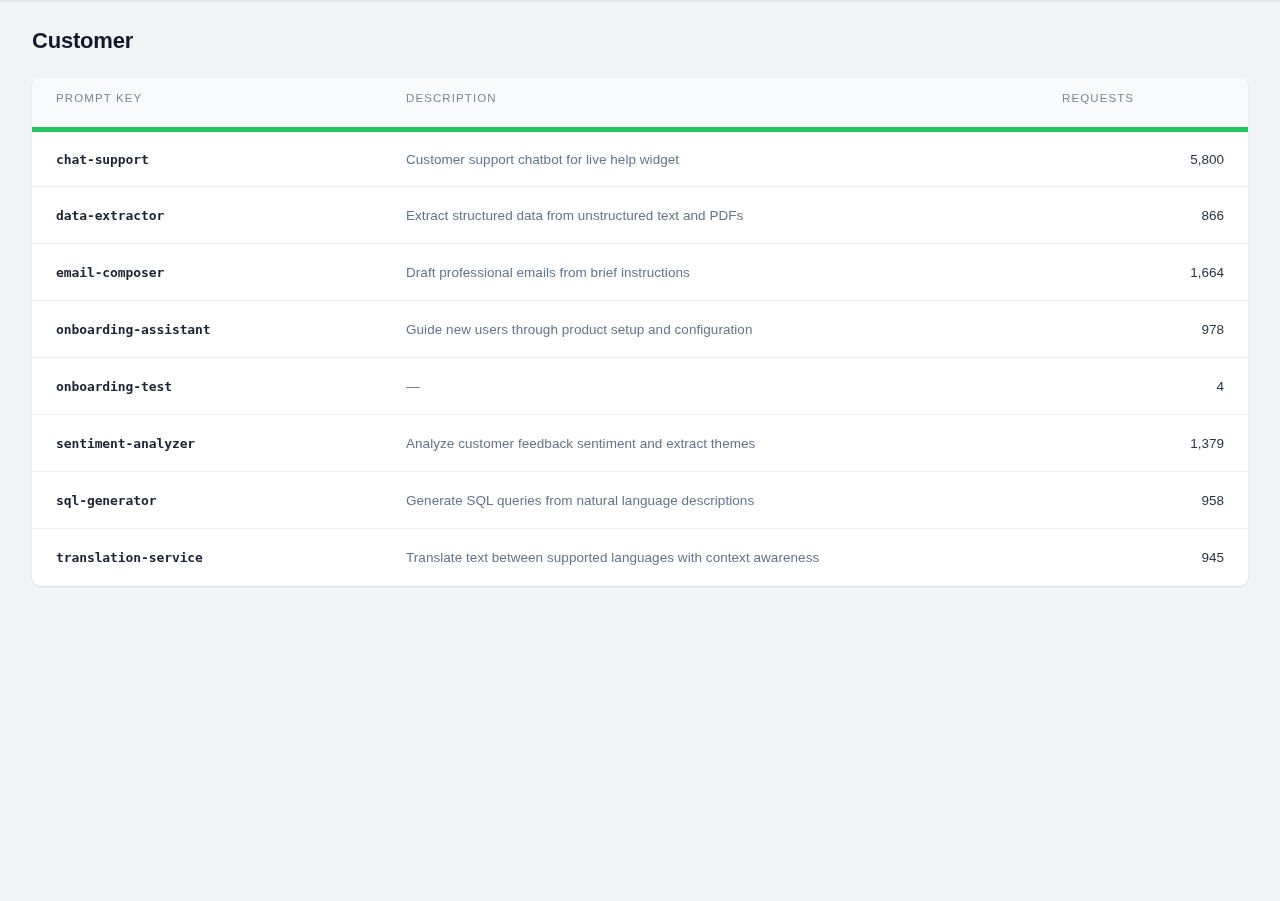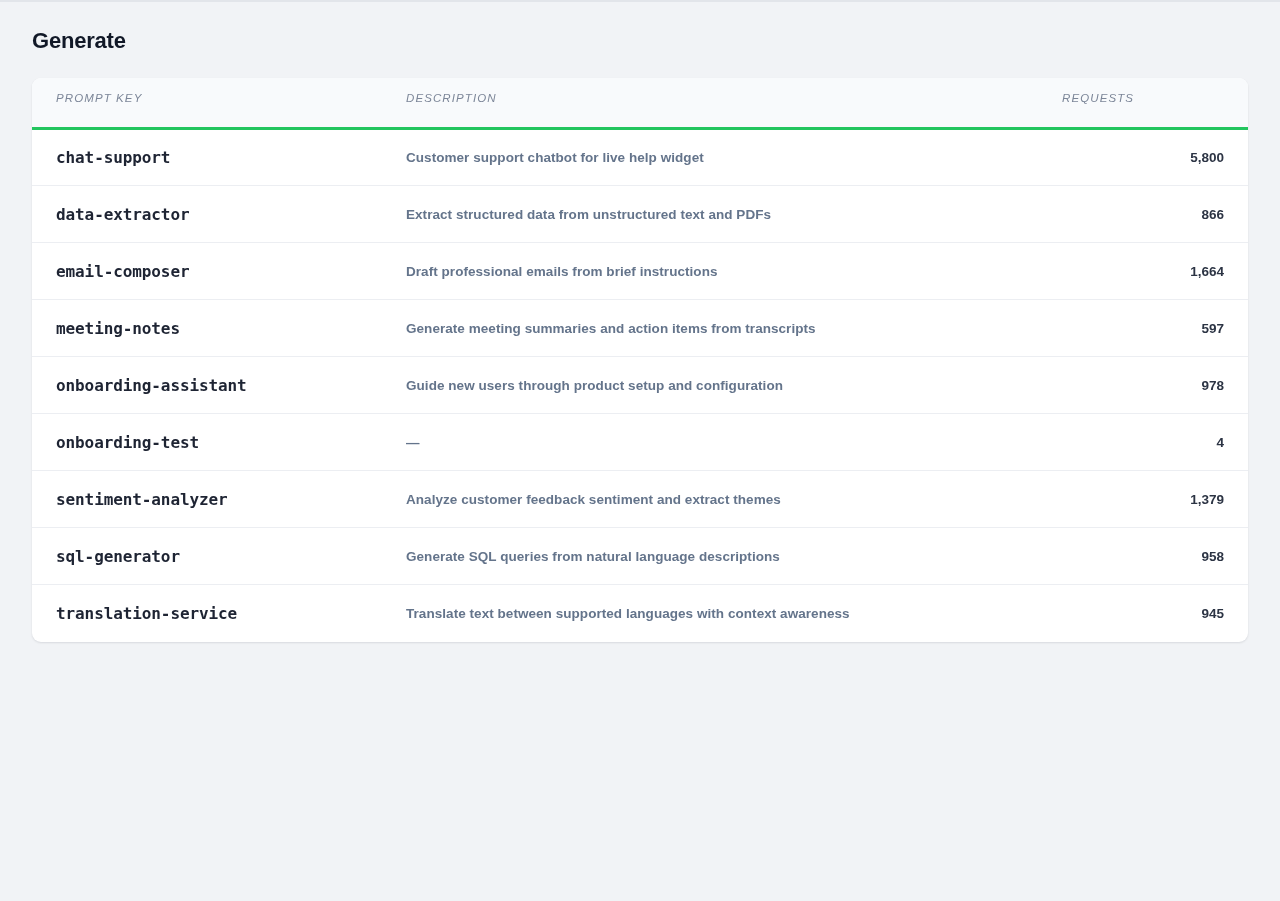--- a/index.html
+++ b/index.html
@@ -47,23 +47,22 @@
   }
 
   thead th {
     font-size: 11.5px;
     font-weight: normal;
     color: #7c8698;
     letter-spacing: 1.1px;
     text-transform: uppercase;
     padding: 14px 24px 23px 24px;
     text-align: left;
-    border-bottom: 3px solid #22c55e;
+    border-bottom: 5px solid #22c55e;
     white-space: nowrap;
-    font-style: italic;
   }
 
   th.col-key   { width: 350px; }
   th.col-desc  { width: auto; }
   th.col-req   { width: 210px; }
 
   tbody tr {
     border-bottom: 1px solid #eceef2;
     height: 57px;
   }
@@ -72,26 +71,25 @@
     border-bottom: none;
   }
 
   tbody tr.row-highlight {
     background: #f8fafc;
   }
 
   tbody td {
     padding: 0 24px;
     vertical-align: middle;
-    font-weight: bold;
   }
 
   td.cell-key {
     font-family: "DejaVu Sans Mono", "Liberation Mono", monospace;
-    font-size: 16px;
+    font-size: 13px;
     font-weight: bold;
     color: #1e2433;
     letter-spacing: -0.1px;
     white-space: nowrap;
   }
 
   td.cell-desc {
     font-size: 13.5px;
     color: #64748b;
     letter-spacing: 0.05px;
@@ -102,21 +100,21 @@
     color: #2c3444;
     text-align: right;
     white-space: nowrap;
   }
 </style>
 </head>
 <body>
 
 <div class="page">
 
-  <h1 class="page-title">Generate</h1>
+  <h1 class="page-title">Customer</h1>
 
   <div class="table-card">
     <table class="prompts-table">
       <thead>
         <tr>
           <th class="col-key">PROMPT KEY</th>
           <th class="col-desc">DESCRIPTION</th>
           <th class="col-req">REQUESTS</th>
         </tr>
       </thead>
@@ -128,25 +126,20 @@
           </tr>
           <tr>
             <td class="cell-key">data-extractor</td>
             <td class="cell-desc">Extract structured data from unstructured text and PDFs</td>
             <td class="cell-req">866</td>
           </tr>
           <tr>
             <td class="cell-key">email-composer</td>
             <td class="cell-desc">Draft professional emails from brief instructions</td>
             <td class="cell-req">1,664</td>
-          </tr>
-          <tr>
-            <td class="cell-key">meeting-notes</td>
-            <td class="cell-desc">Generate meeting summaries and action items from transcripts</td>
-            <td class="cell-req">597</td>
           </tr>
           <tr>
             <td class="cell-key">onboarding-assistant</td>
             <td class="cell-desc">Guide new users through product setup and configuration</td>
             <td class="cell-req">978</td>
           </tr>
           <tr>
             <td class="cell-key">onboarding-test</td>
             <td class="cell-desc">—</td>
             <td class="cell-req">4</td>

